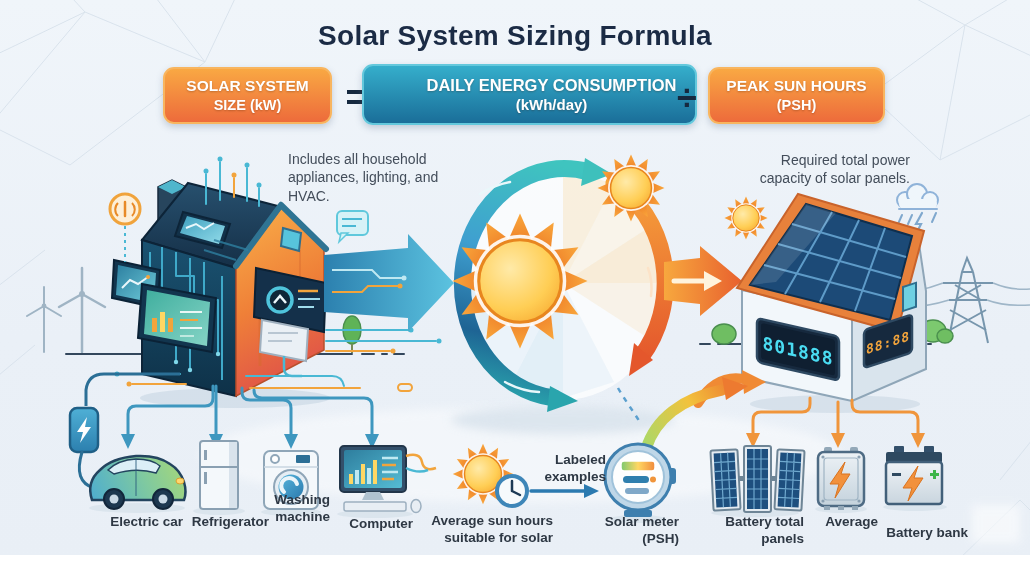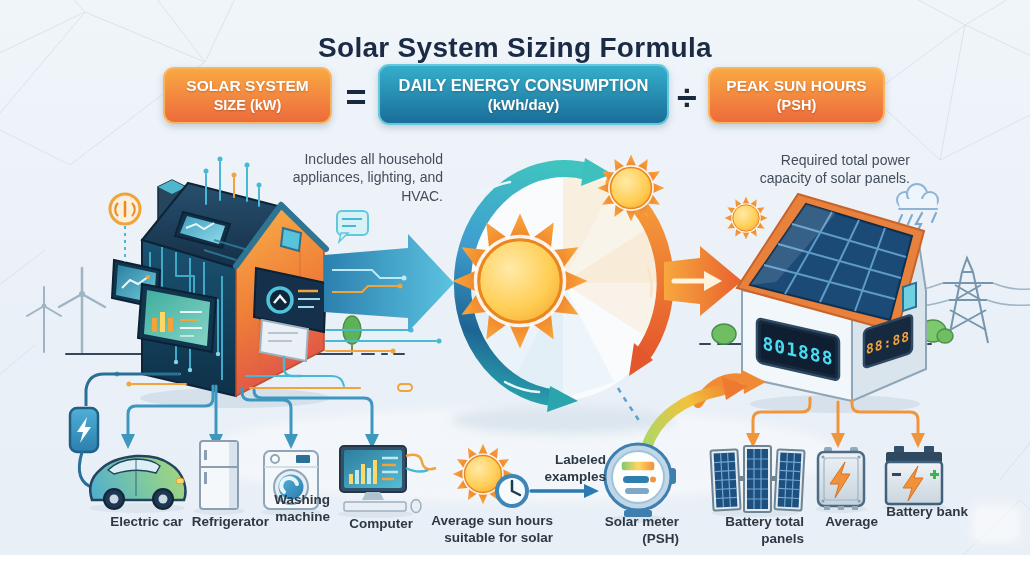--- a/index.html
+++ b/index.html
@@ -1,33 +1,33 @@
 <!DOCTYPE html>
 <html><head>
 <meta charset="utf-8">
 <style>
   html,body{margin:0;padding:0;background:#ffffff;}
   .stage{position:relative;width:1030px;height:563px;overflow:hidden;
          background:linear-gradient(180deg,#F0F5FA 0%,#EAF0F7 60%,#E9EFF6 100%);
          font-family:"Liberation Sans",sans-serif;}
   .bottom-strip{position:absolute;left:0;right:0;bottom:0;height:8px;background:#ffffff;}
-  .title{position:absolute;top:16px;left:0;right:0;margin:16px;text-align:center;
+  .title{position:absolute;top:16px;left:0;right:0;margin:4px;text-align:center;
          font-size:28px;font-weight:bold;color:#1B2B45;letter-spacing:.3px;}
   .fbox{position:absolute;border-radius:11px;color:#fff;text-align:center;
         display:flex;flex-direction:column;justify-content:center;gap:1px;
         font-weight:bold;line-height:1.22;
         text-shadow:0 1px 2px rgba(60,25,0,.28);
         box-shadow:0 3px 7px rgba(90,110,140,.30);}
   .fbox.orange{background:linear-gradient(180deg,#F9A843,#ED6B3B);border:2px solid #F8B55F;}
   .fbox.teal{background:linear-gradient(180deg,#35AECB,#1A6E99);border:2px solid #63C8DC;}
   .f1{font-size:15.5px;} .f2{font-size:14.5px;}
   .fbox.teal .f1{font-size:16.5px;} .fbox.teal .f2{font-size:15px;}
   .op{position:absolute;color:#16293F;font-weight:bold;font-size:36px;
       text-align:center;line-height:52px;}
-  .ann{position:absolute;margin:0;font-size:14px;font-weight:500;color:#434D5A;line-height:1.32;text-align:right;}
+  .ann{position:absolute;margin:0;font-size:14px;font-weight:500;color:#434D5A;line-height:1.32;}
   .ann.center{text-align:right;}
   .caption{position:absolute;font-size:13.5px;font-weight:600;color:#2E3844;
            text-align:right;line-height:1.24;}
   svg.scene{position:absolute;left:0;top:0;}
   .digits{font-family:"DejaVu Sans Mono",monospace;font-weight:bold;letter-spacing:1px;}
 </style>
 </head>
 <body>
 
 <div class="stage">
@@ -559,21 +559,21 @@
   <rect x="972" y="505" width="48" height="38" fill="#FFFFFF" opacity=".55" filter="url(#fBlur)"></rect>
 </svg>
 
 <h1 class="title">Solar System Sizing Formula</h1>
 
 <div class="fbox orange" style="left:163px;top:67px;width:165px;height:53px;">
   <span class="f1">SOLAR SYSTEM</span>
   <span class="f2">SIZE (kW)</span>
 </div>
 <div class="op" style="left:334px;top:72px;width:44px;">=</div>
-<div class="fbox teal" style="left:378px;top:64px;width:287px;height:57px;">
+<div class="fbox teal" style="left:362px;top:64px;width:287px;height:57px;padding-left:44px;">
   <span class="f1">DAILY ENERGY CONSUMPTION</span>
   <span class="f2">(kWh/day)</span>
 </div>
 <div class="op" style="left:666px;top:72px;width:42px;">÷</div>
 <div class="fbox orange" style="left:708px;top:67px;width:173px;height:53px;">
   <span class="f1">PEAK SUN HOURS</span>
   <span class="f2">(PSH)</span>
 </div>
 
 <p class="ann" style="left:288px;top:150px;width:155px;">Includes all household appliances, lighting, and HVAC.</p>
@@ -582,16 +582,16 @@
 <div class="caption" style="left:524px;top:452px;width:82px;">Labeled examples</div>
 
 <div class="caption" style="left:83px;top:514px;width:100px;">Electric car</div>
 <div class="caption" style="left:167px;top:514px;width:102px;">Refrigerator</div>
 <div class="caption" style="left:252px;top:492px;width:78px;">Washing machine</div>
 <div class="caption" style="left:333px;top:516px;width:80px;">Computer</div>
 <div class="caption" style="left:425px;top:513px;width:128px;">Average sun hours suitable for solar</div>
 <div class="caption" style="left:597px;top:514px;width:82px;">Solar meter (PSH)</div>
 <div class="caption" style="left:702px;top:514px;width:102px;">Battery total panels</div>
 <div class="caption" style="left:798px;top:514px;width:80px;">Average</div>
-<div class="caption" style="left:866px;top:504px;width:102px;">Battery bank</div>
+<div class="caption" style="left:866px;top:525px;width:102px;">Battery bank</div>
 
 <div class="bottom-strip"></div>
 </div>
 
 </body></html>

